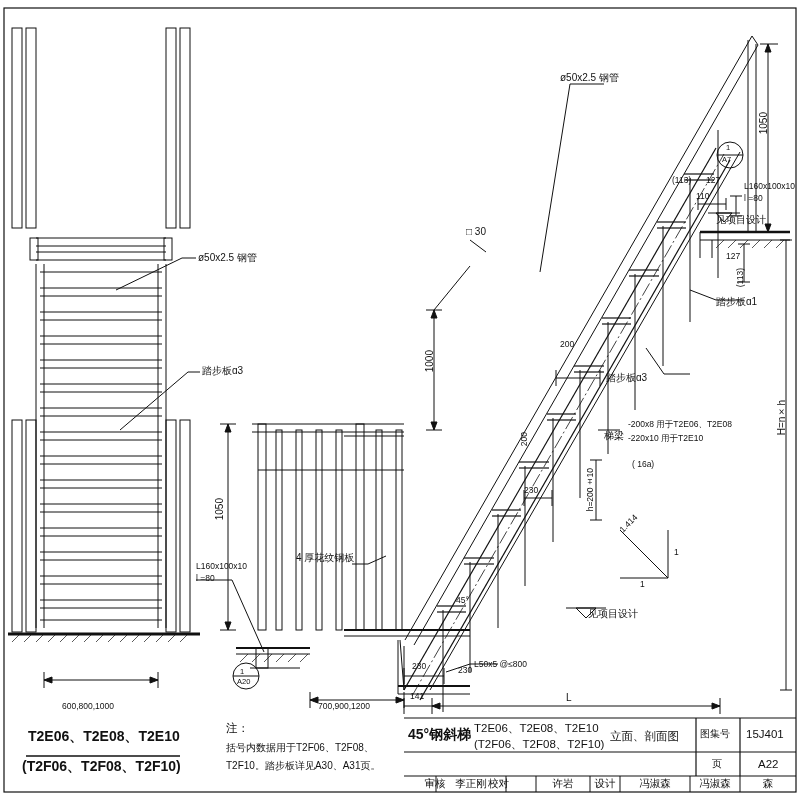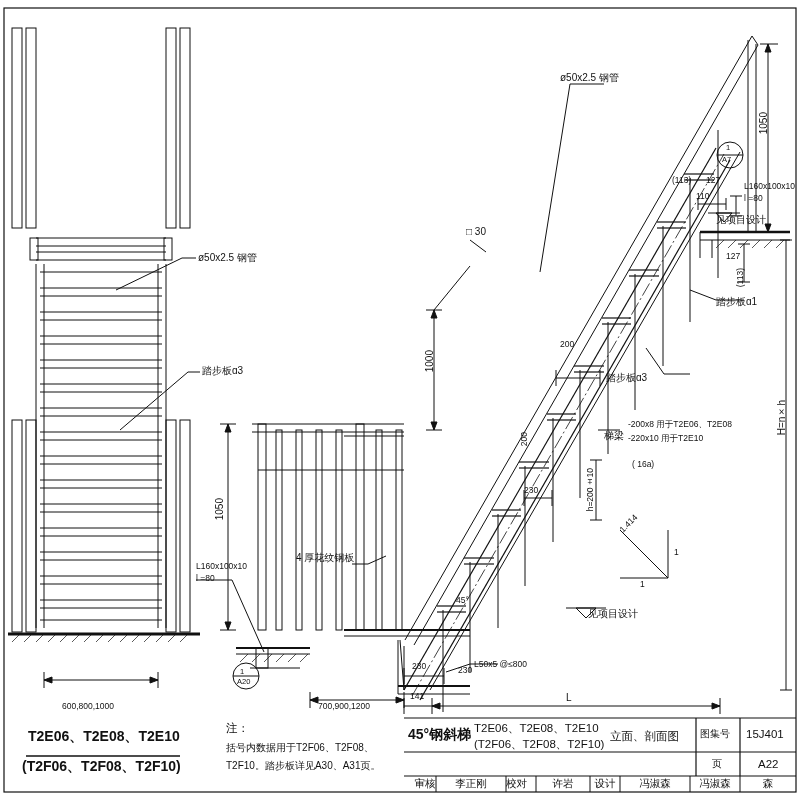--- a/index.html
+++ b/index.html
@@ -391,22 +391,22 @@
   <div class="lbl big" style="left:408px;top:726px;">45°钢斜梯</div>
   <div class="lbl med" style="left:474px;top:722px;">T2E06、T2E08、T2E10</div>
   <div class="lbl med" style="left:474px;top:738px;">(T2F06、T2F08、T2F10)</div>
   <div class="lbl med" style="left:610px;top:730px;">立面、剖面图</div>
 
   <div class="lbl" style="left:700px;top:728px;">图集号</div>
   <div class="lbl med" style="left:746px;top:728px;">15J401</div>
   <div class="lbl" style="left:712px;top:758px;">页</div>
   <div class="lbl med" style="left:758px;top:758px;">A22</div>
 
-  <div class="cell" style="left:410px;top:776px;width:30px;height:16px;">审核</div>
+  <div class="cell" style="left:420px;top:776px;width:30px;height:16px;">审核</div>
   <div class="cell" style="left:436px;top:776px;width:70px;height:16px;">李正刚</div>
-  <div class="cell" style="left:506px;top:776px;width:21px;height:16px;">校对</div>
+  <div class="cell" style="left:488px;top:776px;width:21px;height:16px;">校对</div>
   <div class="cell" style="left:536px;top:776px;width:54px;height:16px;">许岩</div>
   <div class="cell" style="left:590px;top:776px;width:30px;height:16px;">设计</div>
   <div class="cell" style="left:620px;top:776px;width:70px;height:16px;">冯淑森</div>
   <div class="cell" style="left:690px;top:776px;width:50px;height:16px;">冯淑森</div>
   <div class="cell" style="left:740px;top:776px;width:56px;height:16px;">森</div>
 
 </div>
 
 </body></html>

